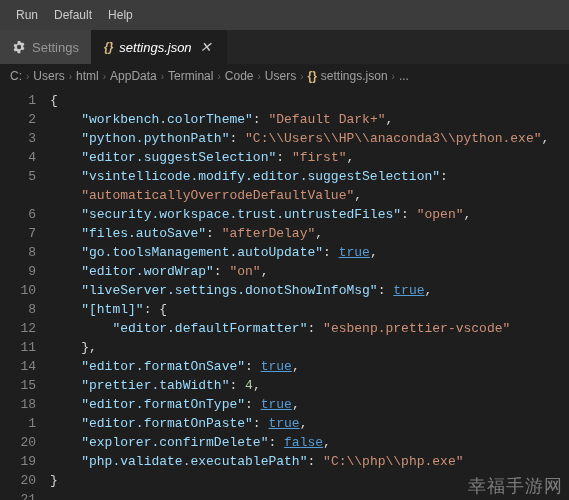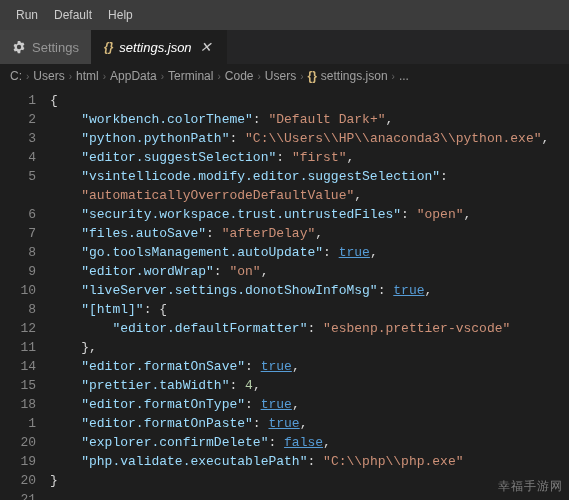--- a/index.html
+++ b/index.html
@@ -108,21 +108,21 @@
   .k { color: #9cdcfe; }      
   .s { color: #ce9178; }      
   .n { color: #b5cea8; }      
   .b { color: #569cd6; text-decoration: underline; }      
   .watermark {
     position: absolute;
     right: 6px;
     bottom: 4px;
     color: rgba(200,200,200,0.55);
     font-family: "Segoe UI", sans-serif;
-    font-size: 12px;
+    font-size: 18px;
     pointer-events: none;
     letter-spacing: 1px;
   }
 </style>
 </head>
 <body>
 
 <div class="titlebar">
   <span class="menu-item">Run</span>
   <span class="menu-item">Default</span>

